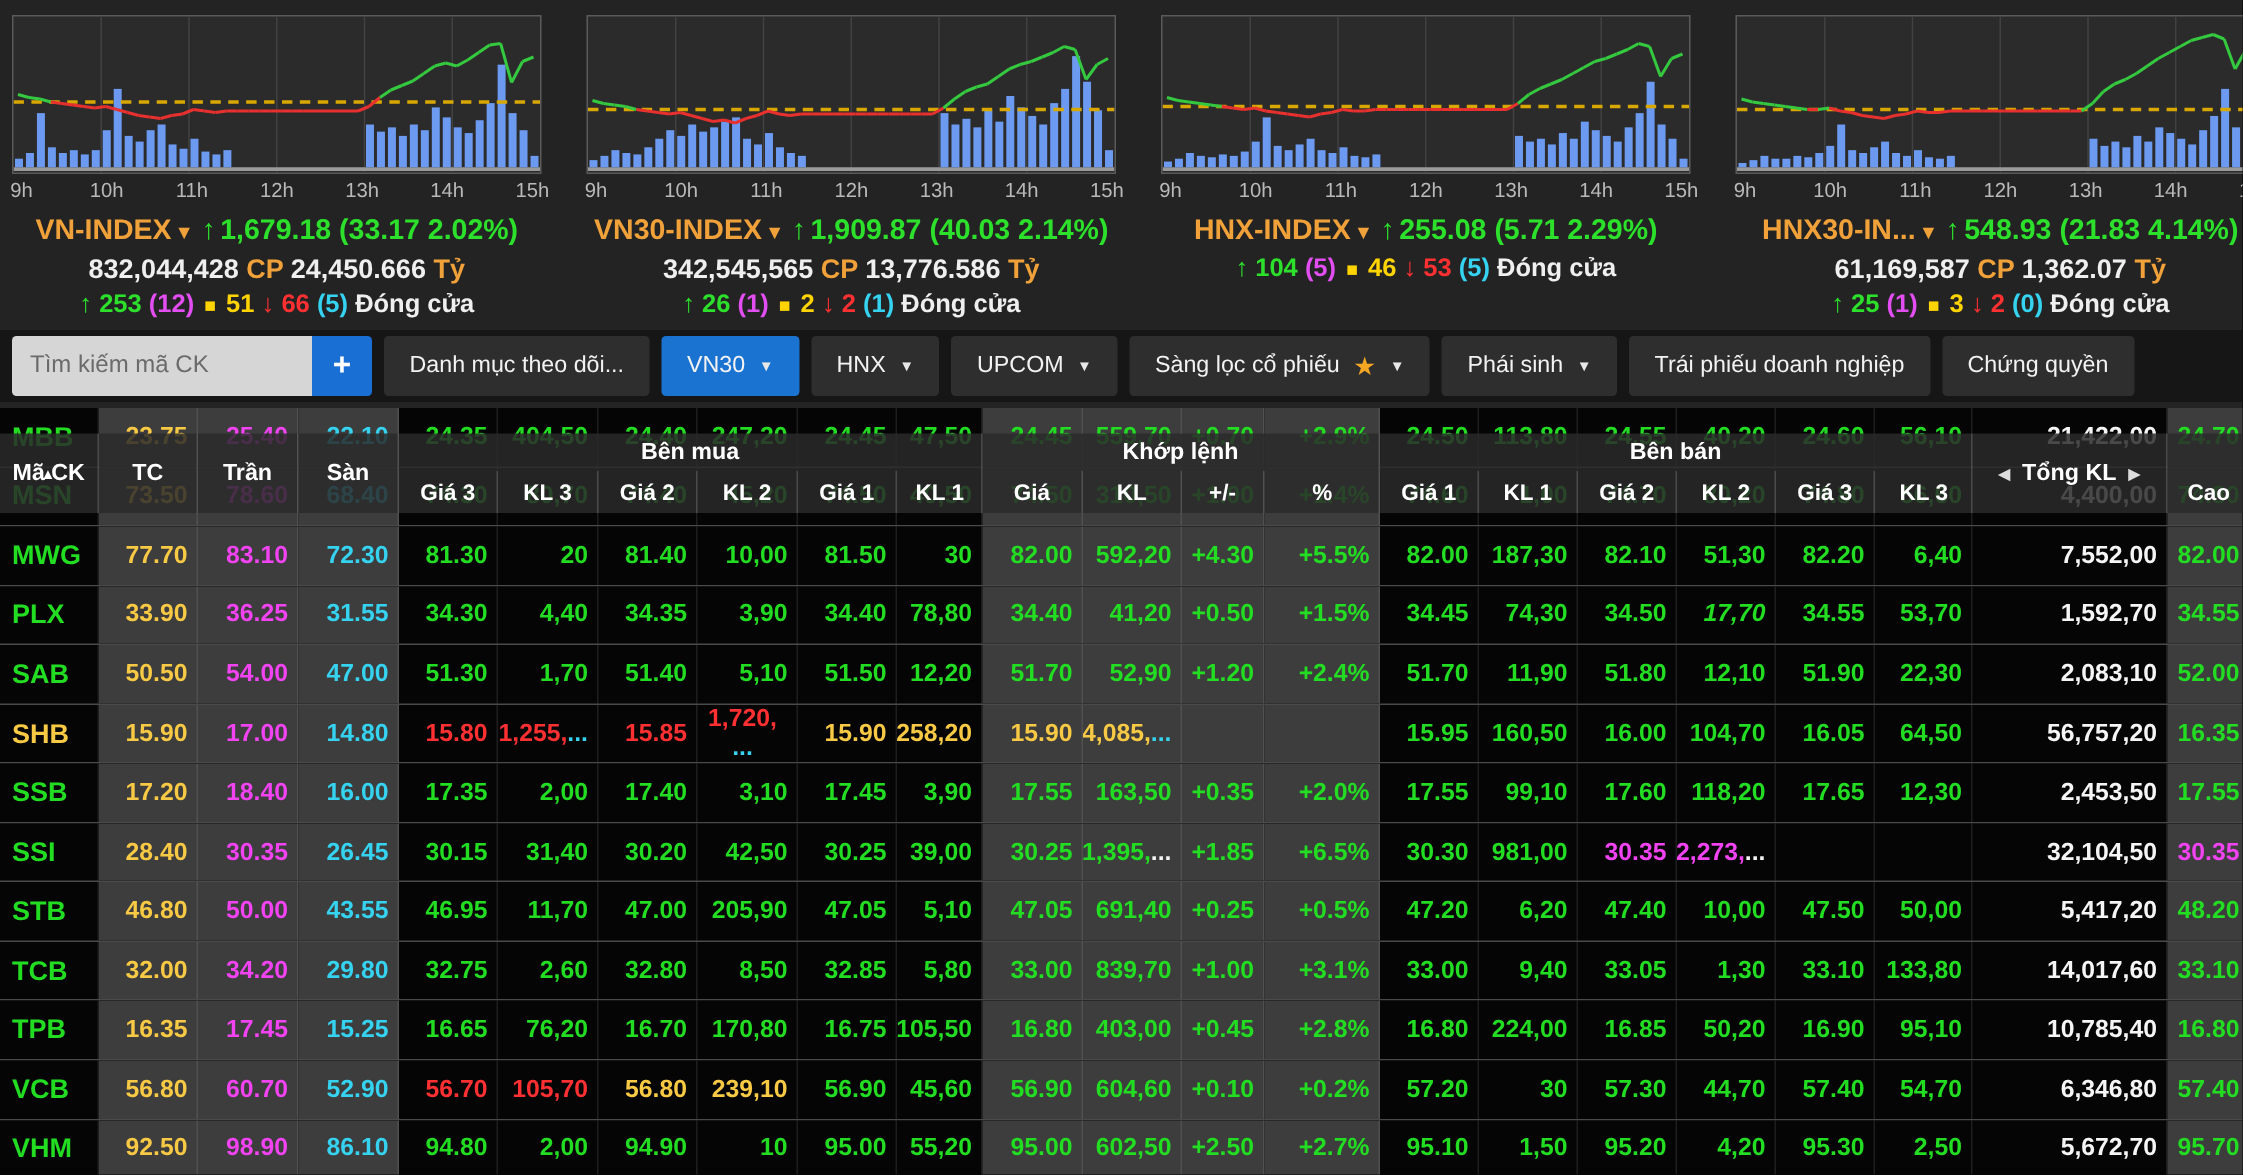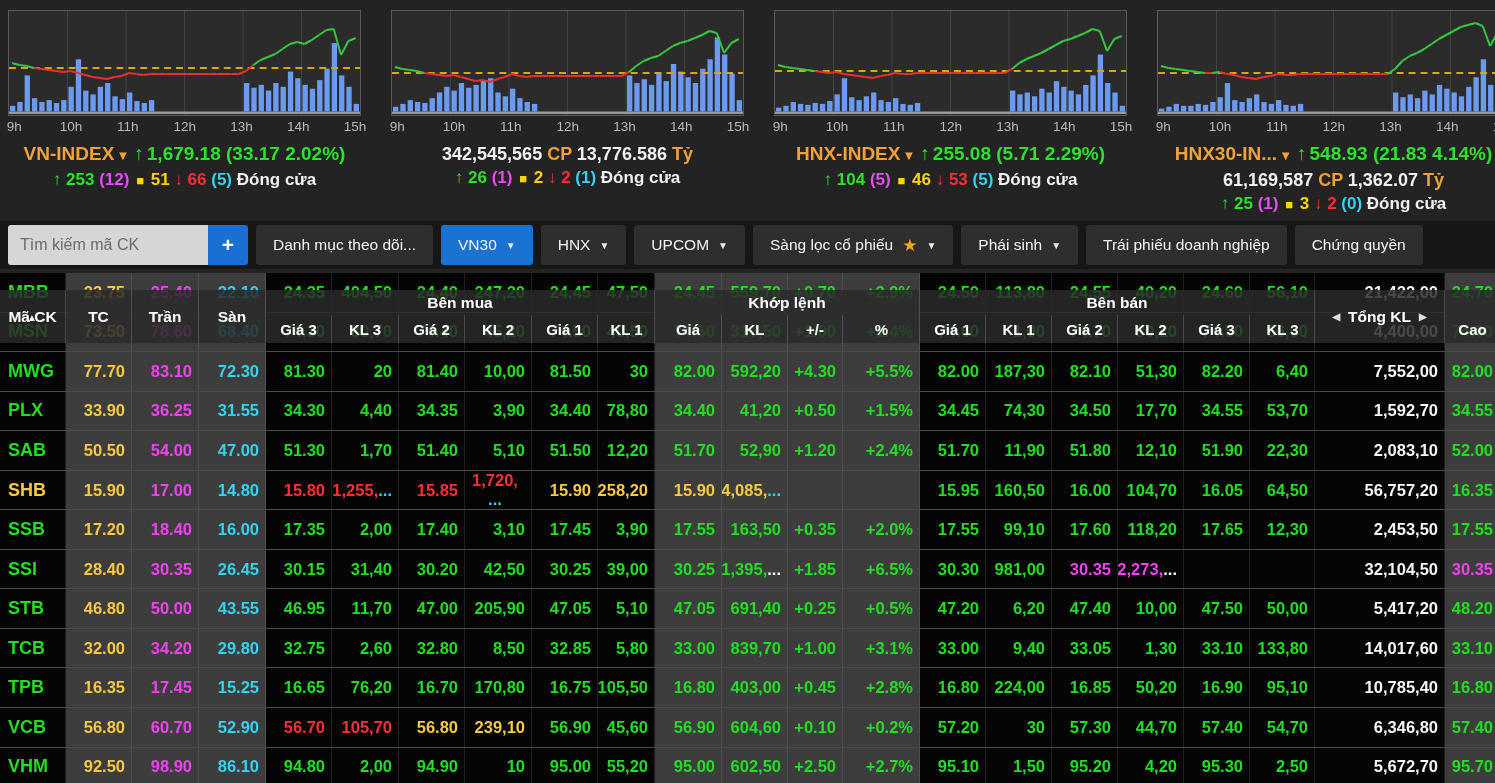--- a/index.html
+++ b/index.html
@@ -484,23 +484,25 @@
       <span class="hour-label" style="left: 33.96%;">11h</span>
       <span class="hour-label" style="left: 50.04%;">12h</span>
       <span class="hour-label" style="left: 66.12%;">13h</span>
       <span class="hour-label" style="left: 82.2%;">14h</span>
       <span class="hour-label" style="left: 98.28%;">15h</span>
     </div>
   </div>
 <div class="info-strip" id="infos">
     <div class="info">
       <div class="i-line"><span class="i-name">VN-INDEX</span><span class="i-chev">▼</span><span class="i-arrow-up">↑</span><span class="i-val">1,679.18 </span><span class="i-val">(33.17 2.02%)</span></div>
+      <div class="i-line i-line2"><span>832,044,428 </span><span class="i-unit">CP </span><span>24,450.666 </span><span class="i-unit">Tỷ</span></div>
       <div class="i-line i-line3"><span class="s-g">↑ </span><span class="s-g">253 </span><span class="s-m">(12) </span><span class="s-y sq">■</span><span class="s-y"> 51 </span><span class="s-r">↓ </span><span class="s-r">66 </span><span class="s-c">(5) </span><span class="s-w">Đóng cửa</span></div>
     </div>
     <div class="info">
+      <div class="i-line"><span class="i-name">VN30-INDEX</span><span class="i-chev">▼</span><span class="i-arrow-up">↑</span><span class="i-val">1,909.87 </span><span class="i-val">(40.03 2.14%)</span></div>
       <div class="i-line i-line2"><span>342,545,565 </span><span class="i-unit">CP </span><span>13,776.586 </span><span class="i-unit">Tỷ</span></div>
       <div class="i-line i-line3"><span class="s-g">↑ </span><span class="s-g">26 </span><span class="s-m">(1) </span><span class="s-y sq">■</span><span class="s-y"> 2 </span><span class="s-r">↓ </span><span class="s-r">2 </span><span class="s-c">(1) </span><span class="s-w">Đóng cửa</span></div>
     </div>
     <div class="info">
       <div class="i-line"><span class="i-name">HNX-INDEX</span><span class="i-chev">▼</span><span class="i-arrow-up">↑</span><span class="i-val">255.08 </span><span class="i-val">(5.71 2.29%)</span></div>
       <div class="i-line i-line3"><span class="s-g">↑ </span><span class="s-g">104 </span><span class="s-m">(5) </span><span class="s-y sq">■</span><span class="s-y"> 46 </span><span class="s-r">↓ </span><span class="s-r">53 </span><span class="s-c">(5) </span><span class="s-w">Đóng cửa</span></div>
     </div>
     <div class="info">
       <div class="i-line"><span class="i-name">HNX30-IN...</span><span class="i-chev">▼</span><span class="i-arrow-up">↑</span><span class="i-val">548.93 </span><span class="i-val">(21.83 4.14%)</span></div>
       <div class="i-line i-line2"><span>61,169,587 </span><span class="i-unit">CP </span><span>1,362.07 </span><span class="i-unit">Tỷ</span></div>
@@ -633,21 +635,21 @@
       <div class="cell g" style="width: 67px;">3,90</div>
       <div class="cell g" style="width: 66px;">34.40</div>
       <div class="cell g" style="width: 57px;">78,80</div>
       <div class="cell shade g" style="width: 67px;">34.40</div>
       <div class="cell shade g" style="width: 66px;">41,20</div>
       <div class="cell shade g" style="width: 55px;">+0.50</div>
       <div class="cell shade g" style="width: 77px;">+1.5%</div>
       <div class="cell g" style="width: 66px;">34.45</div>
       <div class="cell g" style="width: 66px;">74,30</div>
       <div class="cell g" style="width: 66px;">34.50</div>
-      <div class="cell g" style="width: 66px;">17,70</div>
+      <div class="cell g" style="width: 66px; font-style: italic;">17,70</div>
       <div class="cell g" style="width: 66px;">34.55</div>
       <div class="cell g" style="width: 65px;">53,70</div>
       <div class="cell w" style="width: 130px;">1,592,70</div>
       <div class="cell shade g" style="width: 55px;">34.55</div>
     </div>
     <div class="row">
       <div class="cell tick g" style="width: 66px;">SAB</div>
       <div class="cell shade y" style="width: 66px;">50.50</div>
       <div class="cell shade m" style="width: 67px;">54.00</div>
       <div class="cell shade c" style="width: 67px;">47.00</div>

